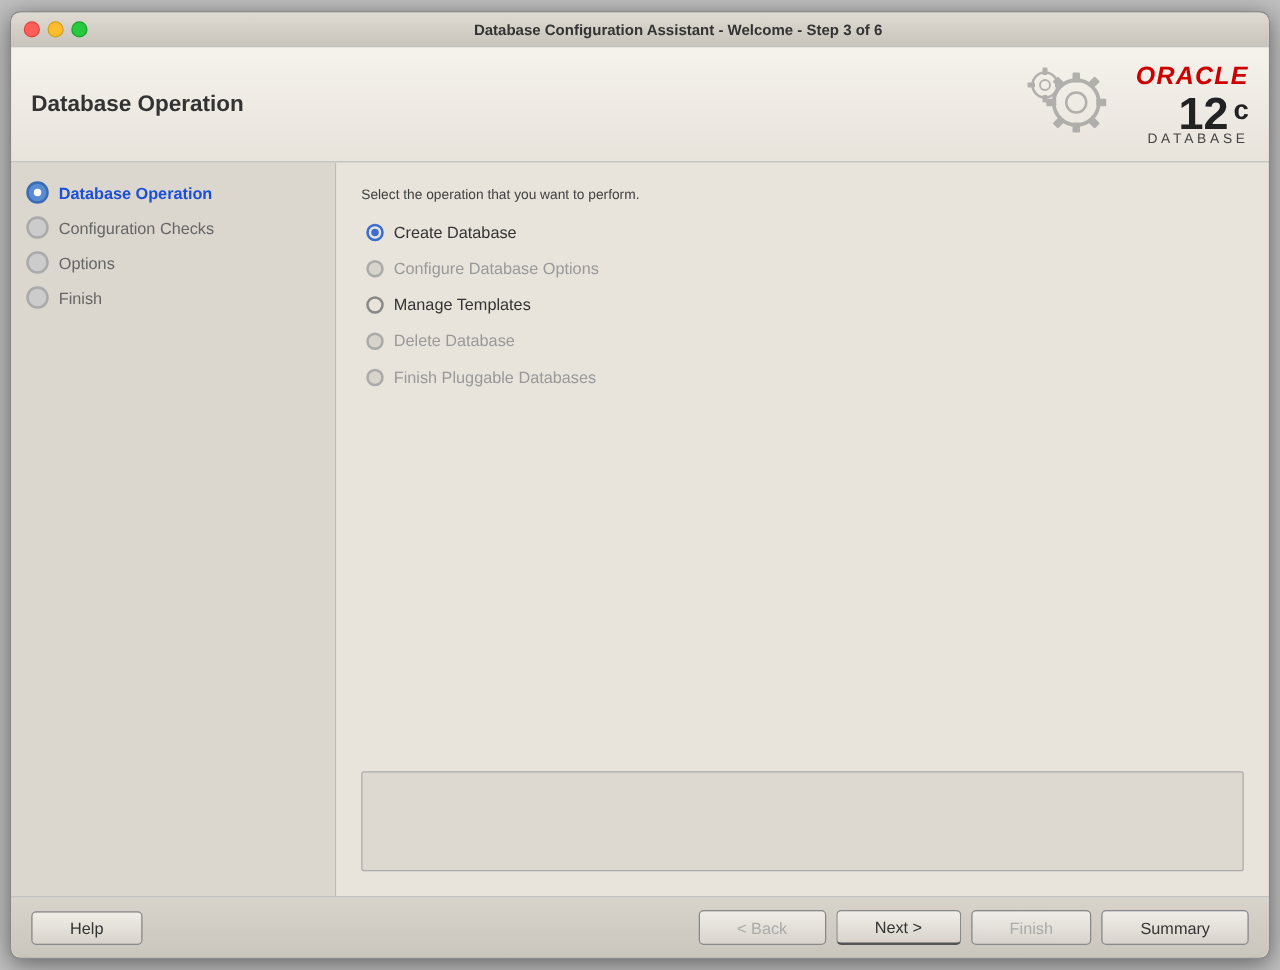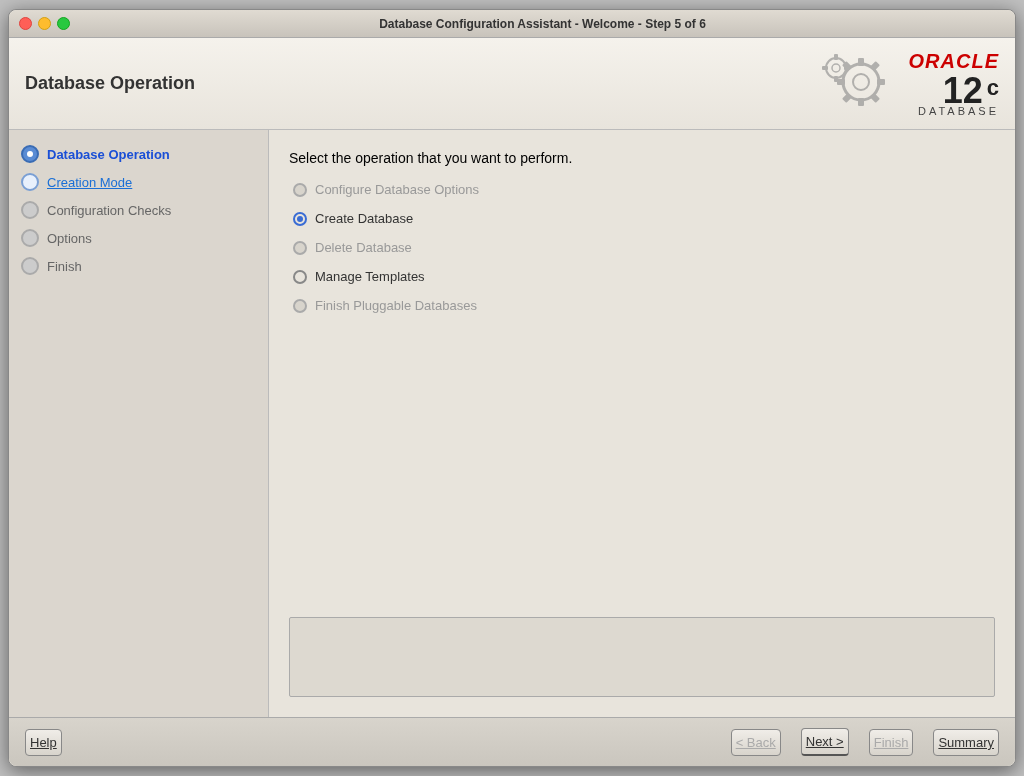--- a/index.html
+++ b/index.html
@@ -189,22 +189,22 @@
     
     .content-area {
       flex: 1;
       display: flex;
       flex-direction: column;
       padding: 20px 20px 10px;
       background: #e8e4dc;
     }
 
     .instruction-text {
-      font-size: 14px;
-      color: #000000;
+      font-size: 11px;
+      color: #404040;
       margin-bottom: 16px;
     }
 
     .radio-group {
       display: flex;
       flex-direction: column;
       gap: 14px;
       margin-left: 4px;
     }
 
@@ -269,63 +269,61 @@
       border-top: 1px solid #aaa;
       padding: 10px 16px;
       display: flex;
       justify-content: space-between;
       align-items: center;
       flex-shrink: 0;
       border-radius: 0 0 8px 8px;
     }
 
     .btn {
-      padding: 5px 4px;
+      padding: 5px 30px;
       border: 1px solid #888;
       border-radius: 4px;
       background: linear-gradient(to bottom, #f0ede8, #d8d4cc);
       font-size: 13px;
       color: #333;
       cursor: pointer;
       font-family: inherit;
-      text-decoration: underline;
     }
 
     .btn:disabled {
       color: #aaa;
       cursor: default;
     }
 
     .btn-next {
       border-bottom: 2px solid #555;
     }
 
     .btn-group {
       display: flex;
-      gap: 20px;
-      align-items: flex-end;
+      gap: 8px;
     }
 
     
     .gear-svg {
       opacity: 0.6;
     }
   </style>
 </head>
 <body>
 
 <div class="window">
 
   <div class="title-bar">
     <div class="traffic-lights">
       <div class="traffic-light tl-close"></div>
       <div class="traffic-light tl-minimize"></div>
       <div class="traffic-light tl-maximize"></div>
     </div>
-    <span class="title-bar-text">Database Configuration Assistant - Welcome - Step 5 of 6</span>
+    <span class="title-bar-text">Database Configuration Assistant - Welcome - Step 3 of 6</span>
   </div>
 
   <div class="header">
     <div class="header-title">Database Operation</div>
     <div class="oracle-logo">
 
       <div class="gears-area">
         <svg width="80" height="60" class="gear-svg">
 
           <g transform="translate(40,32)">
@@ -363,61 +361,57 @@
     </div>
   </div>
 
   <div class="main-content">
 
     <div class="sidebar">
       <div class="sidebar-item active">
         <div class="step-indicator active"></div>
         <span class="sidebar-label">Database Operation</span>
       </div>
-      <div class="sidebar-item link">
-        <div class="step-indicator"></div>
-        <span class="sidebar-label" style="color:#1a6fd6;text-decoration:underline;">Creation Mode</span>
-      </div>
       <div class="sidebar-item">
         <div class="step-indicator inactive"></div>
         <span class="sidebar-label">Configuration Checks</span>
       </div>
       <div class="sidebar-item">
         <div class="step-indicator inactive"></div>
         <span class="sidebar-label">Options</span>
       </div>
       <div class="sidebar-item">
         <div class="step-indicator inactive"></div>
         <span class="sidebar-label">Finish</span>
       </div>
     </div>
 
     <div class="content-area">
       <div class="instruction-text">Select the operation that you want to perform.</div>
 
       <div class="radio-group">
 
         <div class="radio-item">
+          <div class="radio-input selected"></div>
+          <span class="radio-label">Create Database</span>
+        </div>
+
+        <div class="radio-item">
           <div class="radio-input disabled"></div>
           <span class="radio-label disabled">Configure Database Options</span>
         </div>
 
         <div class="radio-item">
-          <div class="radio-input selected"></div>
-          <span class="radio-label">Create Database</span>
+          <div class="radio-input"></div>
+          <span class="radio-label">Manage Templates</span>
         </div>
 
         <div class="radio-item">
           <div class="radio-input disabled"></div>
           <span class="radio-label disabled">Delete Database</span>
-        </div>
-
-        <div class="radio-item">
-          <div class="radio-input"></div>
-          <span class="radio-label">Manage Templates</span>
         </div>
 
         <div class="radio-item">
           <div class="radio-input disabled"></div>
           <span class="radio-label disabled">Finish Pluggable Databases</span>
         </div>
       </div>
 
       <div class="spacer"></div>
 

